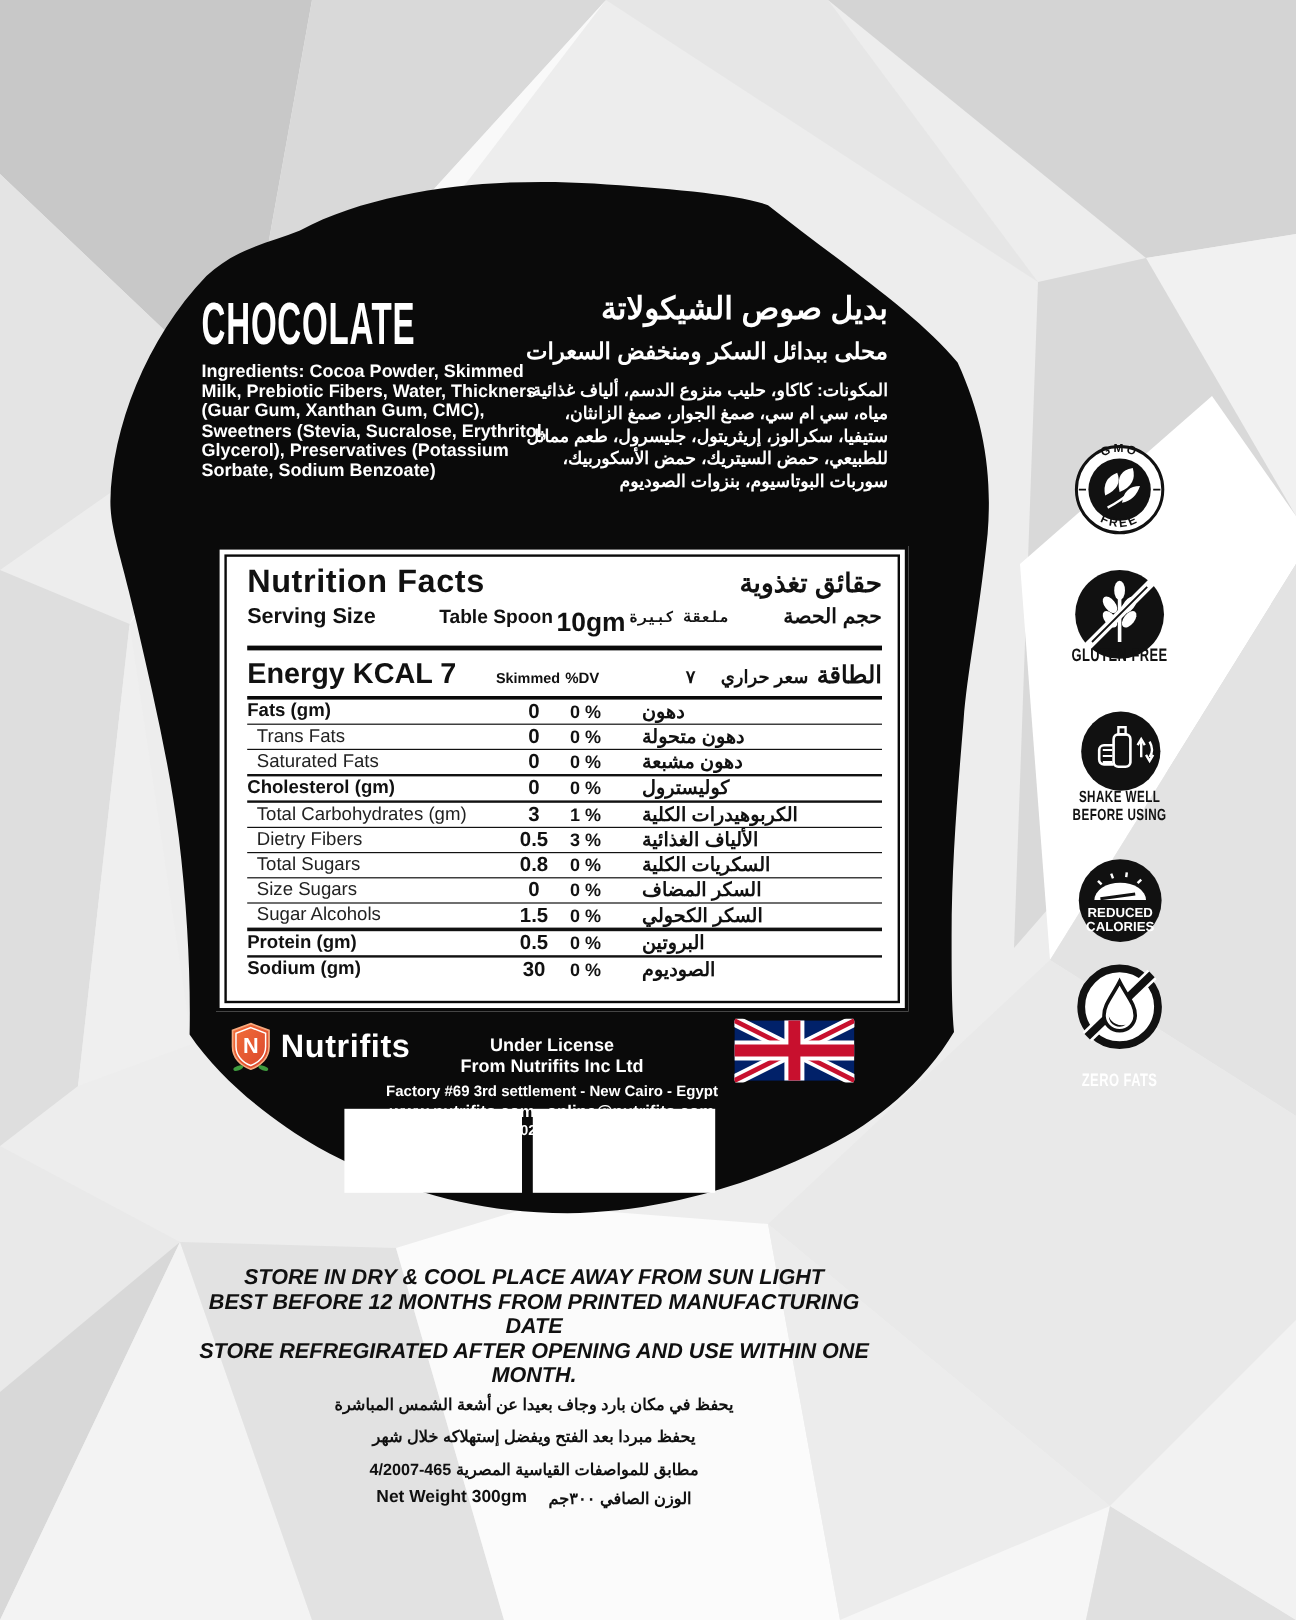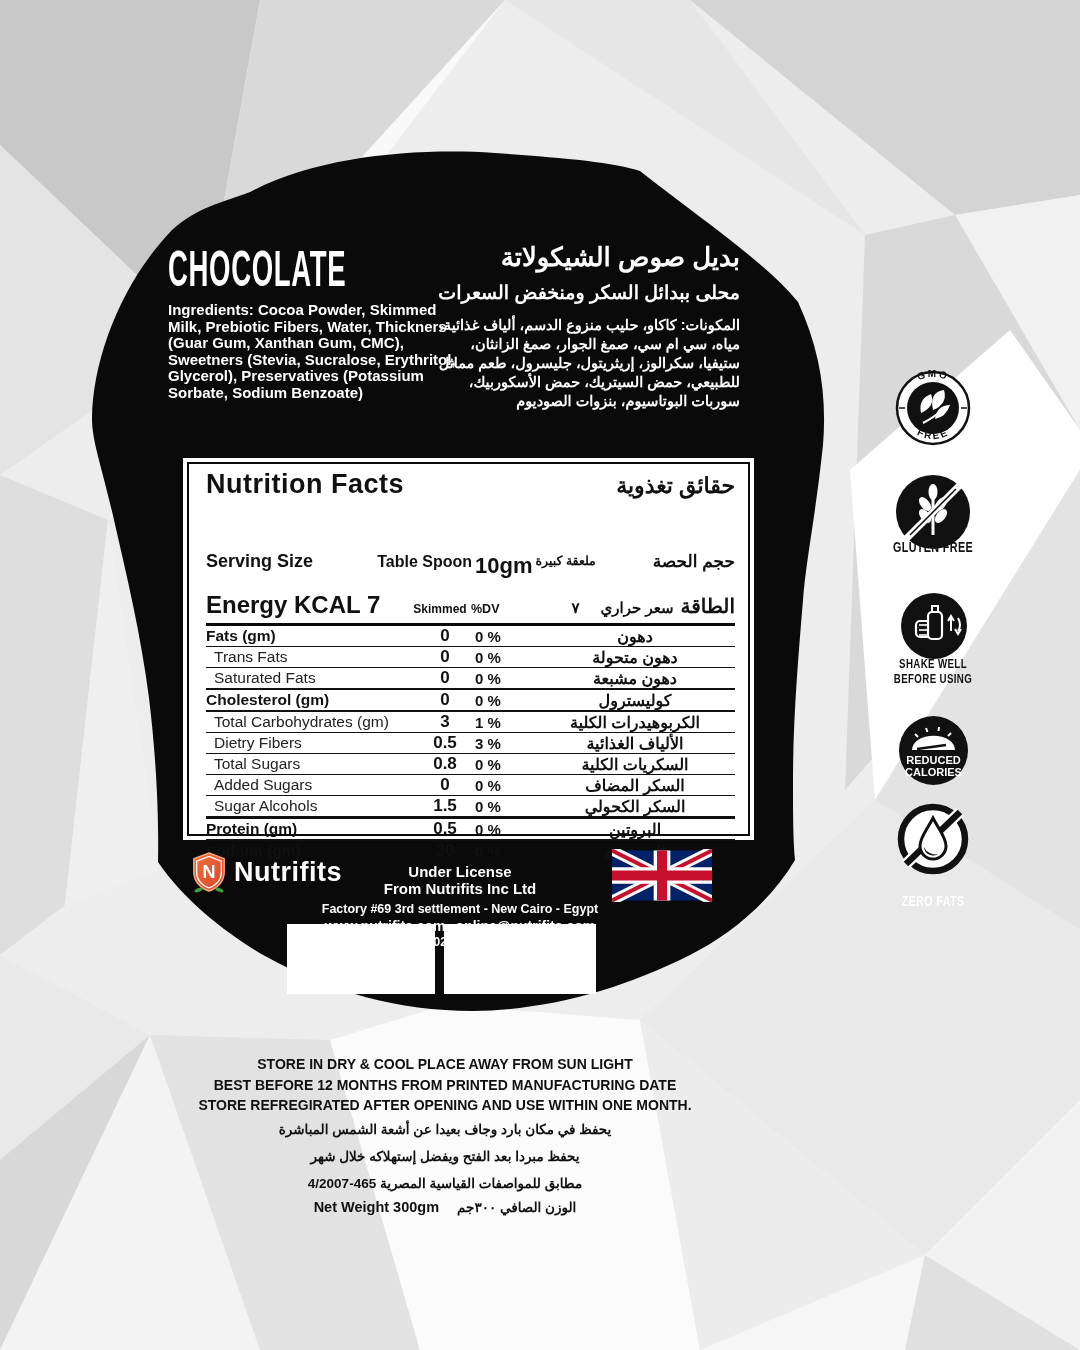--- a/index.html
+++ b/index.html
@@ -30,22 +30,22 @@
   .panel-in { border:2px solid #0a0a0a; width:100%; height:100%;
               padding:5px 13px 16px 17px; display:flex; flex-direction:column; color:#111; }
   .pf-title-row { display:flex; justify-content:space-between; align-items:baseline; }
   .nf-title { font-size:27px; font-weight:700; letter-spacing:.5px; }
   .nf-title-ar { font-size:22px; font-weight:700; }
   .pf-serving-row { display:flex; align-items:baseline; margin-top:3px; }
   .ss-en { font-size:18px; font-weight:700; width:152px; }
   .ss-mid { flex:1; display:flex; align-items:flex-start; justify-content:center; gap:3px; }
   .ss-spoon { font-size:16px; font-weight:600; }
   .ss-amt { font-size:22px; font-weight:700; }
-  .ss-spoon-ar { font-size:12.5px; font-weight:600; }
-  .ss-ar { font-size:17px; font-weight:700; width:120px; text-align:right;margin-top:48px; }
+  .ss-spoon-ar { font-size:12.5px; font-weight:600;font-family:Liberation Mono, monospace; }
+  .ss-ar { font-size:17px; font-weight:700; width:120px; text-align:right; }
   .pf-bar { height:8px; background:#0a0a0a; margin-top:6px; }
   .pf-energy { display:flex; align-items:baseline; padding:6px 0 4px;
                border-bottom:3.5px solid #0a0a0a; }
   .en-name { flex:1; font-size:24px; font-weight:700; }
   .col-sv-h { width:62px; font-size:12px; font-weight:700; text-align:center; }
   .col-dv-h { width:60px; font-size:12.5px; font-weight:700; }
   .en-ar { width:204px; direction:rtl; text-align:right; display:flex;
            justify-content:flex-start; align-items:baseline; gap:7px; }
   .en-ar-big { font-size:20px; font-weight:700; }
   .en-ar-med { font-size:15px; font-weight:700; }
@@ -53,21 +53,21 @@
   .rows { flex:1; display:flex; flex-direction:column; }
   .nrow { flex:1; display:flex; align-items:center; }
   .nrow.t1 { border-top:1.5px solid #111; }
   .nrow.t2 { border-top:2.5px solid #111; }
   .nrow.t3 { border-top:3.5px solid #111; }
   .c-en { flex:1; font-size:15.5px; font-weight:400; color:#222; }
   .sub .c-en { padding-left:8px; }
   .b .c-en { font-weight:700; color:#111; }
   .c-sv { width:60px; font-size:17px; font-weight:700; text-align:center; }
   .c-dv { width:60px; font-size:15px; font-weight:600; }
-  .c-ar { width:200px; font-size:16px; font-weight:700; direction:rtl; text-align:center; }
+  .c-ar { width:200px; font-size:16px; font-weight:700; direction:rtl; text-align:left; }
 
   
   .logo-wrap { left:190px; top:850px; display:flex; align-items:center; gap:6px; color:#fff; }
   .logo-text { font-size:27px; font-weight:700; letter-spacing:.5px; }
   .lic { left:303px; top:863px; width:314px; text-align:center; color:#fff; }
   .lic-l1 { font-size:15px; font-weight:700; }
   .lic-l2 { font-size:15px; font-weight:700; }
   .lic-l3 { font-size:12.5px; font-weight:700; margin-top:5px; }
   .lic-l4 { font-size:14px; font-weight:700; margin-top:2px; display:flex; justify-content:center; gap:10px; }
   .lic-l5 { font-size:12px; font-weight:700; margin-top:1px; }
@@ -78,21 +78,21 @@
 
   
   .badge { text-align:center; }
   .badge-label { font-size:15px; font-weight:700; letter-spacing:.5px; color:#111;
                  transform:scaleX(.72); transform-origin:center; white-space:nowrap; }
   .badge-label.two { font-size:13.5px; line-height:14.5px; }
   .badge-label.white { color:#fff; }
 
   
   .storage { left:155px; top:1054px; width:580px; text-align:center; color:#101010; }
-  .st-en { font-size:14px; font-weight:700; line-height:20.5px; }
+  .st-en { font-size:18px; font-weight:700; line-height:20.5px;font-style:italic; }
   .st-ar { font-size:13.5px; font-weight:600; line-height:27px; direction:rtl; }
   .st-std { font-size:13.5px; font-weight:600; margin-top:5px; direction:rtl; }
   .st-net { margin-top:8px; display:flex; justify-content:center; gap:18px; align-items:flex-start; }
   .st-net-en { font-size:14.5px; font-weight:700; }
   .st-net-ar { font-size:13.5px; font-weight:600; direction:rtl; }
 </style>
 </head>
 <body>
 
 <div class="canvas">
@@ -222,21 +222,21 @@
           <span class="c-dv">3 %</span>
           <span class="c-ar">الألياف الغذائية</span>
         </div>
         <div class="nrow t1 sub">
           <span class="c-en">Total Sugars</span>
           <span class="c-sv">0.8</span>
           <span class="c-dv">0 %</span>
           <span class="c-ar">السكريات الكلية</span>
         </div>
         <div class="nrow t1 sub">
-          <span class="c-en">Added Sugars</span>
+          <span class="c-en">Size Sugars</span>
           <span class="c-sv">0</span>
           <span class="c-dv">0 %</span>
           <span class="c-ar">السكر المضاف</span>
         </div>
         <div class="nrow t1 sub">
           <span class="c-en">Sugar Alcohols</span>
           <span class="c-sv">1.5</span>
           <span class="c-dv">0 %</span>
           <span class="c-ar">السكر الكحولي</span>
         </div>

